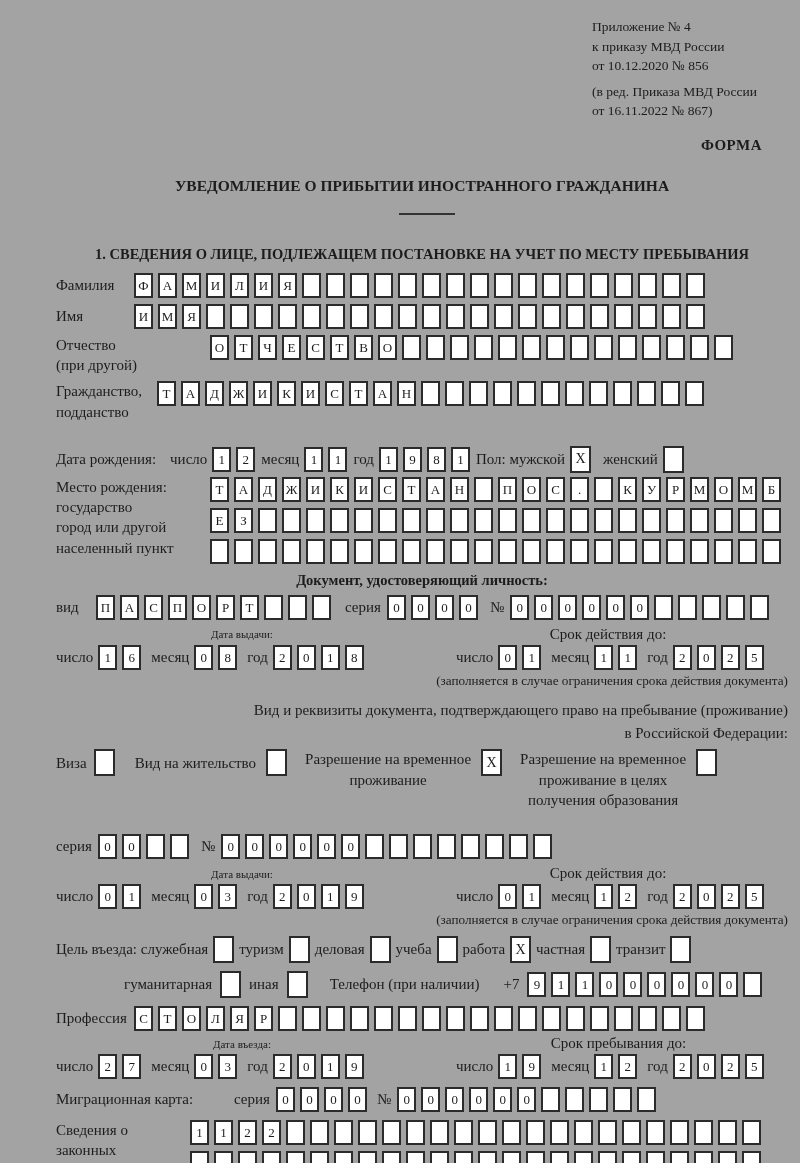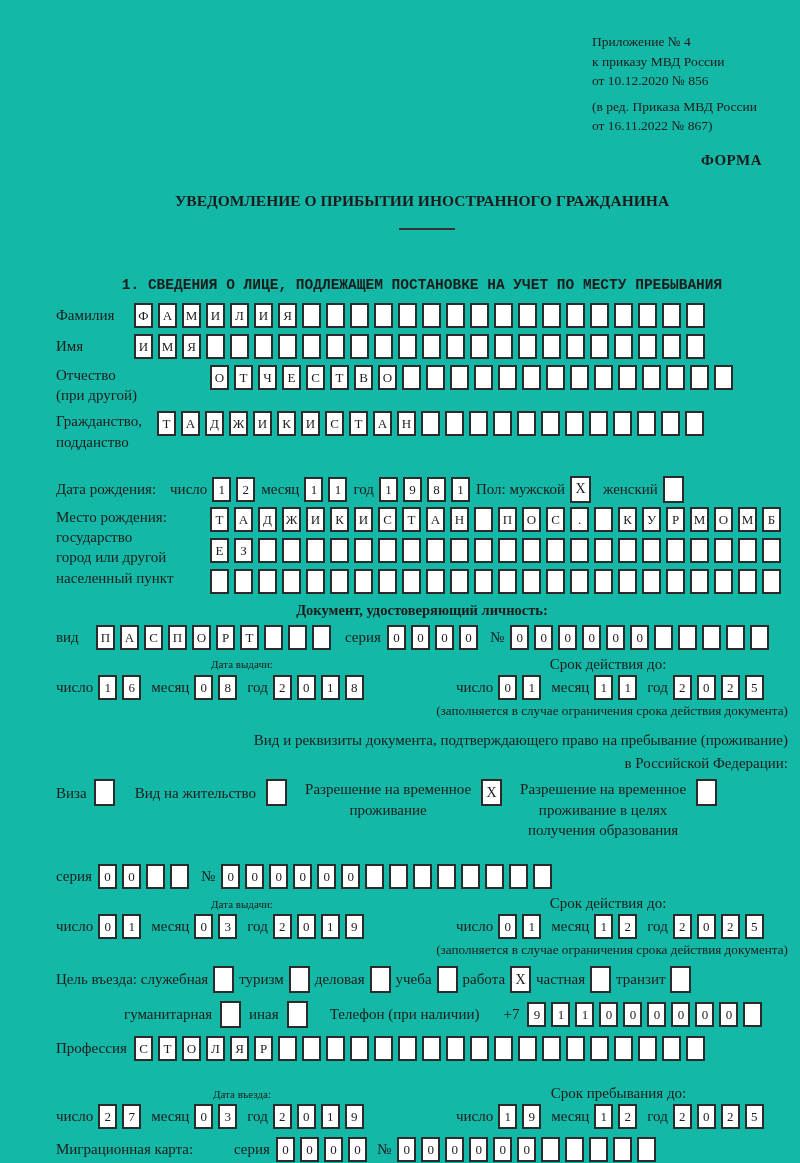--- a/index.html
+++ b/index.html
@@ -1,28 +1,28 @@
 <!DOCTYPE html>
 <html><head>
 <meta charset="utf-8">
 <style>
   html,body{margin:0;padding:0;background:#fff;}
   .page{
     width:800px;height:1163px;box-sizing:border-box;overflow:hidden;
-    background:#14b8a6;color:#1c1c1c;
+    background:#a3a3a3;color:#1c1c1c;
     font-family:"Liberation Serif","DejaVu Serif",serif;
-    padding:32px 12px 0 56px;position:relative;
+    padding:17px 12px 0 56px;position:relative;
   }
   .prelines{white-space:pre-line;}
   .annex{margin-left:auto;width:196px;font-size:13.5px;line-height:1.45;}
   .annex-note{margin-top:6px;}
   .forma{font-weight:bold;font-size:15px;text-align:right;padding-right:26px;margin-top:16px;letter-spacing:.5px;}
   .title{font-weight:bold;font-size:15.5px;text-align:center;margin-top:20px;line-height:1.55;}
   .tunder{display:inline-block;width:56px;border-bottom:2px solid #333;margin-left:10px;vertical-align:baseline;}
-  .section{font-weight:bold;font-size:14.5px;text-align:center;margin-top:40px;margin-bottom:10px;font-family:Liberation Mono, monospace;}
+  .section{font-weight:bold;font-size:14.5px;text-align:center;margin-top:24px;margin-bottom:10px;}
   .row{display:flex;align-items:center;gap:6px;margin-top:6px;}
   .row-top{align-items:flex-start;}
   .lbl{font-size:15px;line-height:1.35;flex:0 0 auto;}
   .w72{width:72px;}
   .w95{width:95px;}
   .w148{width:148px;}
   .w128{width:128px;}
   .boxes{display:inline-flex;gap:5px;flex:0 0 auto;}
   .box{
     flex:0 0 auto;width:15px;height:21px;border:2px solid #2b2b2b;background:#fff;
@@ -611,21 +611,21 @@
         <span class="box"></span>
         <span class="box"></span>
         <span class="box"></span>
         <span class="box"></span>
         <span class="box"></span>
         <span class="box"></span>
         <span class="box"></span>
       </span>
   </div>
 
-  <div class="twocol" style="margin-top:24px;gap:21px;">
+  <div class="twocol" style="margin-top:4px;gap:21px;">
     <span class="hc">Дата въезда:</span>
     <span class="hc2">Срок пребывания до:</span>
   </div>
   <div class="twocol" style="margin-top:2px;">
     <span class="cells">
       <span class="grp">
           <span class="lbl">число</span>
           <span class="boxes">
             <span class="box">2</span>
             <span class="box">7</span>

